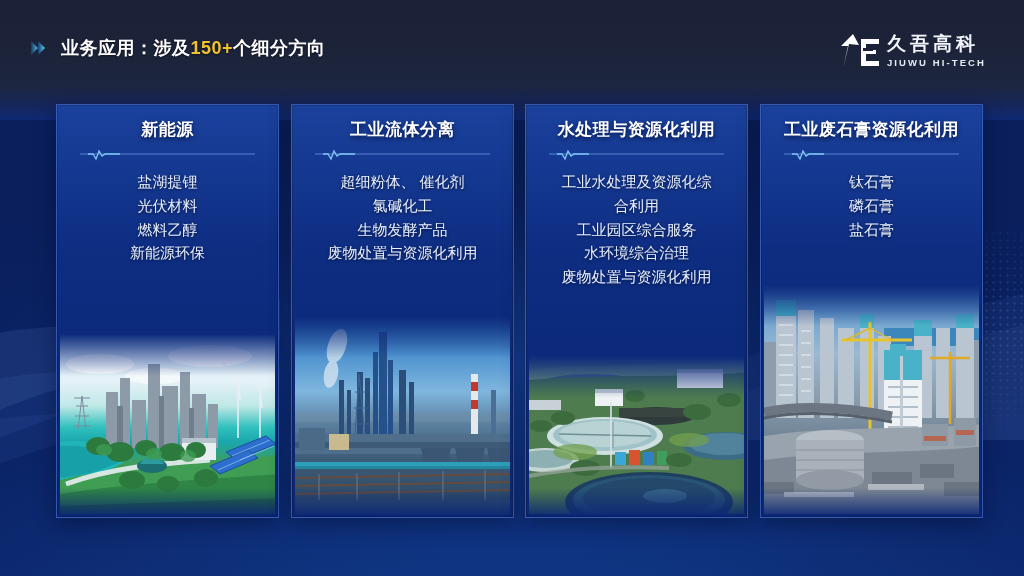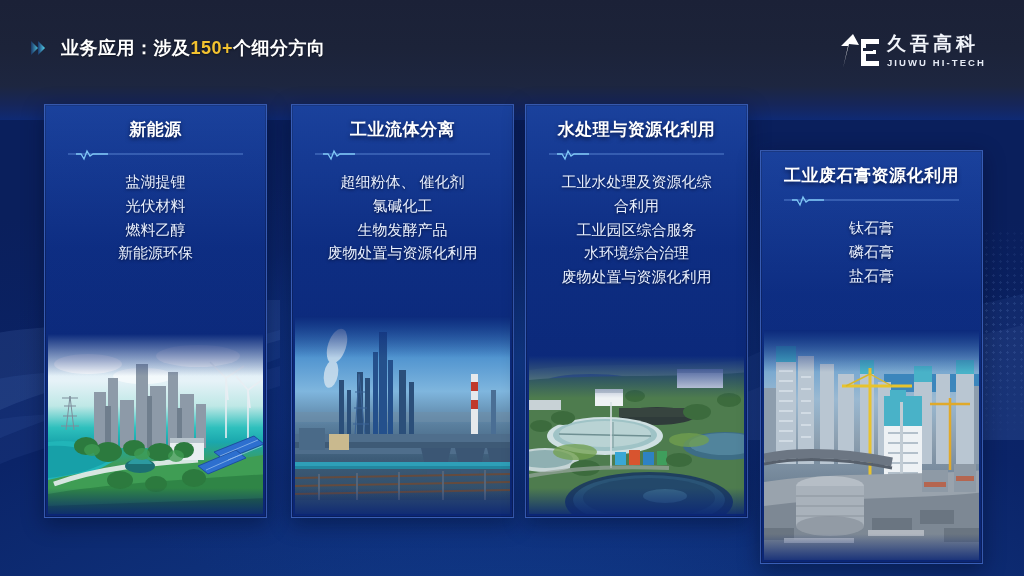--- a/index.html
+++ b/index.html
@@ -166,21 +166,21 @@
       </span>
       <span class="logo-txt">
         <span class="logo-cn">久吾高科</span>
         <span class="logo-en">JIUWU HI-TECH</span>
       </span>
     </div>
   </div>
 
   <div class="cards">
 
-    <div class="card" style="left:44px;width:221px;">
+    <div class="card" style="left:56px;width:221px;">
       <div class="sheen"></div>
       <div class="card-head">
         <div class="card-title">新能源</div>
         <div class="divider" style="width:175px;">
           <svg width="175" height="12" viewBox="0 0 175 12">
             <line x1="0" y1="5" x2="175" y2="5" stroke="rgba(140,185,255,.55)" stroke-width="1"></line>
             <polyline points="8,5 13,5 16,10 19,2 22,7 25,5 40,5" fill="none" stroke="#7fc7f5" stroke-width="1.3"></polyline>
           </svg>
         </div>
       </div>
@@ -431,21 +431,21 @@
             </g>
 
             <path d="M0,120 C40,112 90,110 140,112" stroke="#9aa6a0" stroke-width="4" fill="none" opacity=".7"></path>
           </svg>
         </div>
         <div class="photo-fade"></div>
         <div class="photo-bottomfade"></div>
       </div>
     </div>
 
-    <div class="card" style="left:760px;width:221px;margin-top:46px;">
+    <div class="card" style="left:760px;width:221px;">
       <div class="sheen"></div>
       <div class="card-head">
         <div class="card-title">工业废石膏资源化利用</div>
         <div class="divider" style="width:175px;">
           <svg width="175" height="12" viewBox="0 0 175 12">
             <line x1="0" y1="5" x2="175" y2="5" stroke="rgba(140,185,255,.55)" stroke-width="1"></line>
             <polyline points="8,5 13,5 16,10 19,2 22,7 25,5 40,5" fill="none" stroke="#7fc7f5" stroke-width="1.3"></polyline>
           </svg>
         </div>
       </div>

